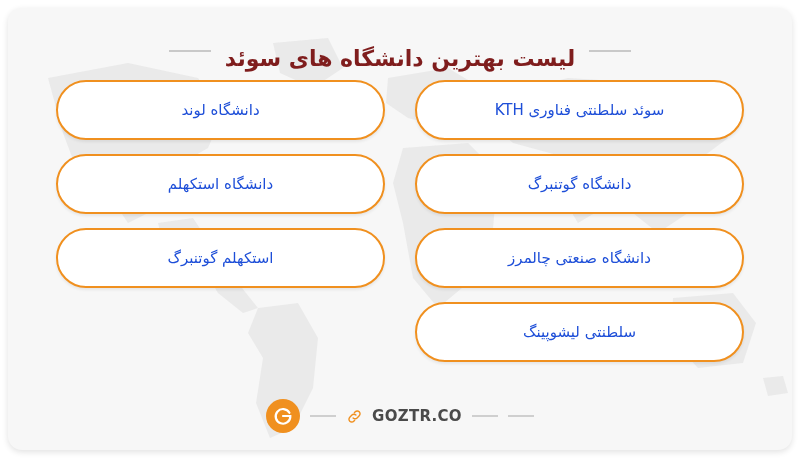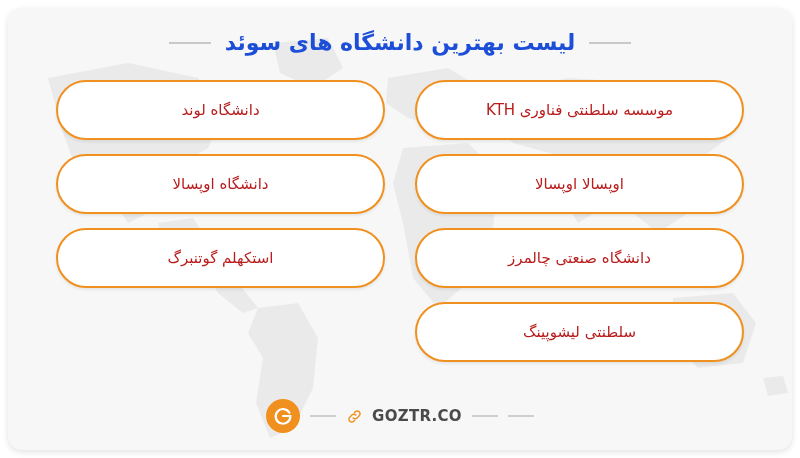--- a/index.html
+++ b/index.html
@@ -52,23 +52,24 @@
   }
   .title-rule {
     width: 42px;
     height: 2px;
     background: #c9c9c9;
     flex: none;
   }
   .title-text {
     font-size: 22px;
     font-weight: bold;
-    color: #1d4ed8;
+    color: #7f1d1d;
     white-space: nowrap;
     letter-spacing: 0;
+    margin-top: 16px;
   }
 
   
   .grid {
     position: absolute;
     top: 72px;
     left: 48px;
     width: 688px;
     display: flex;
     flex-wrap: wrap;
@@ -82,21 +83,21 @@
     border: 2px solid #f0901f;
     border-radius: 32px;
     display: flex;
     align-items: center;
     justify-content: center;
     box-sizing: border-box;
     box-shadow: 0 2px 3px rgba(0,0,0,0.07);
   }
   .pill-label {
     font-size: 15px;
-    color: #b91c1c;
+    color: #1d4ed8;
     white-space: nowrap;
   }
 
   
   .footer {
     position: absolute;
     bottom: 16px;
     left: 0;
     right: 0;
     height: 36px;
@@ -176,30 +177,30 @@
   <div id="content">
 
     <div class="title-row">
       <span class="title-rule"></span>
       <span class="title-text">لیست بهترین دانشگاه های سوئد</span>
       <span class="title-rule"></span>
     </div>
 
     <div class="grid">
       <div class="pill">
-        <span class="pill-label">موسسه سلطنتی فناوری KTH</span>
+        <span class="pill-label">سوئد سلطنتی فناوری KTH</span>
       </div>
       <div class="pill">
         <span class="pill-label">دانشگاه لوند</span>
       </div>
       <div class="pill">
-        <span class="pill-label">اوپسالا اوپسالا</span>
-      </div>
-      <div class="pill">
-        <span class="pill-label">دانشگاه اوپسالا</span>
+        <span class="pill-label">دانشگاه گوتنبرگ</span>
+      </div>
+      <div class="pill">
+        <span class="pill-label">دانشگاه استکهلم</span>
       </div>
       <div class="pill">
         <span class="pill-label">دانشگاه صنعتی چالمرز</span>
       </div>
       <div class="pill">
         <span class="pill-label">استکهلم گوتنبرگ</span>
       </div>
       <div class="pill">
         <span class="pill-label">سلطنتی لیشوپینگ</span>
       </div>

